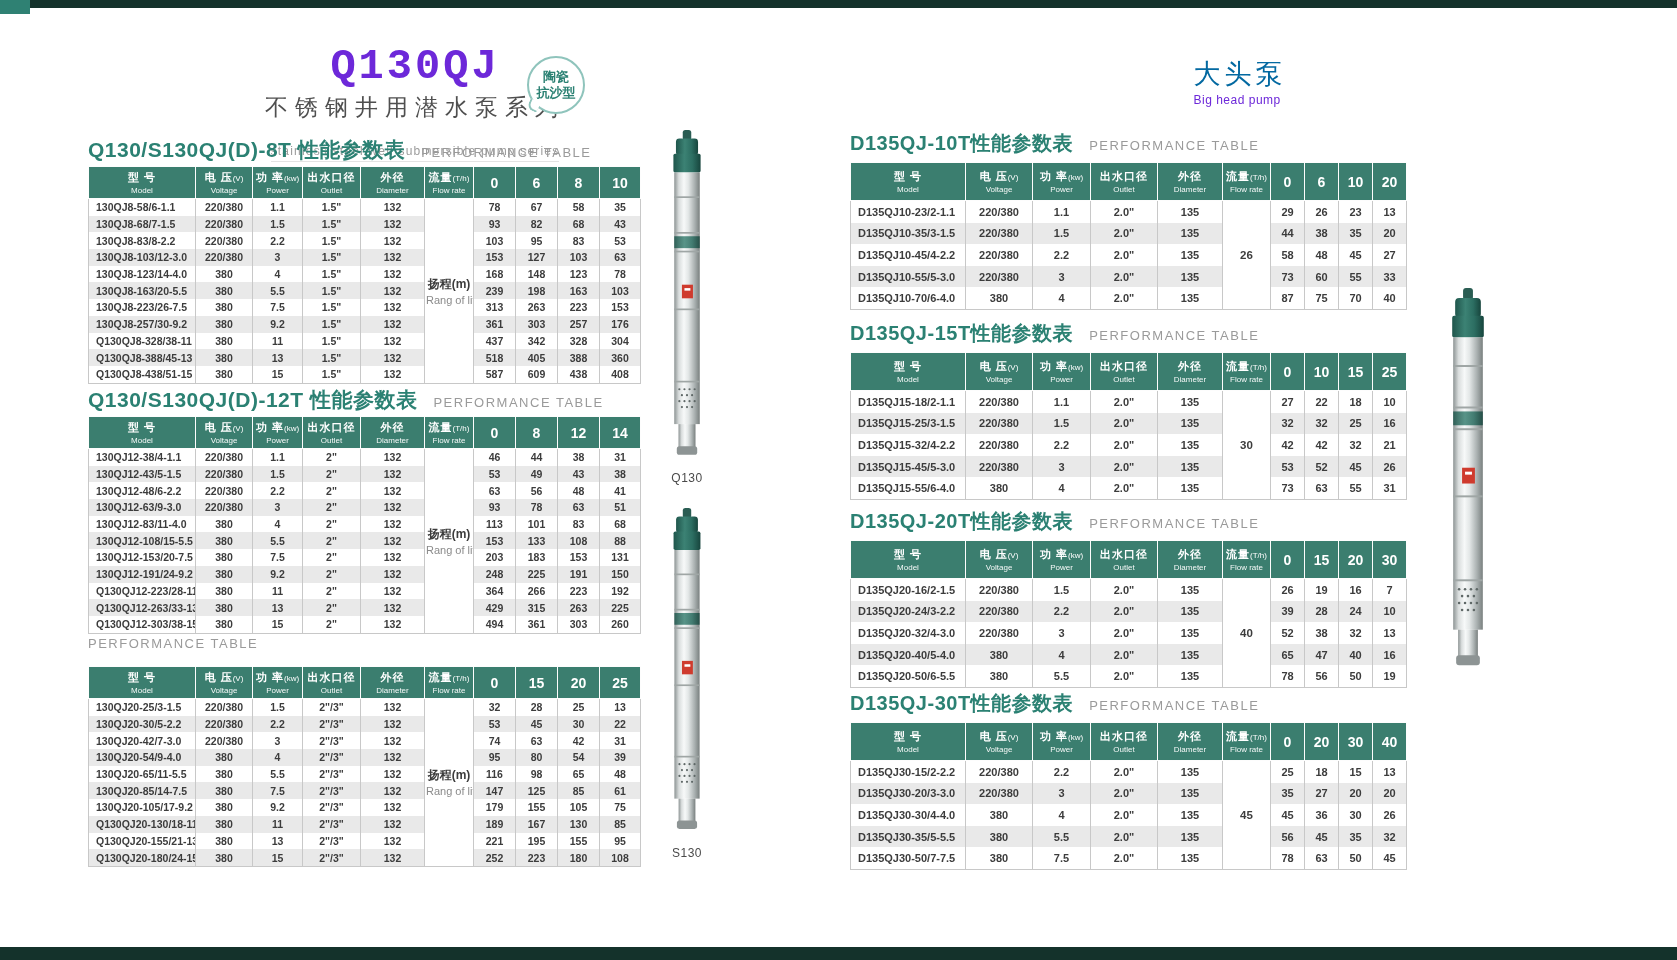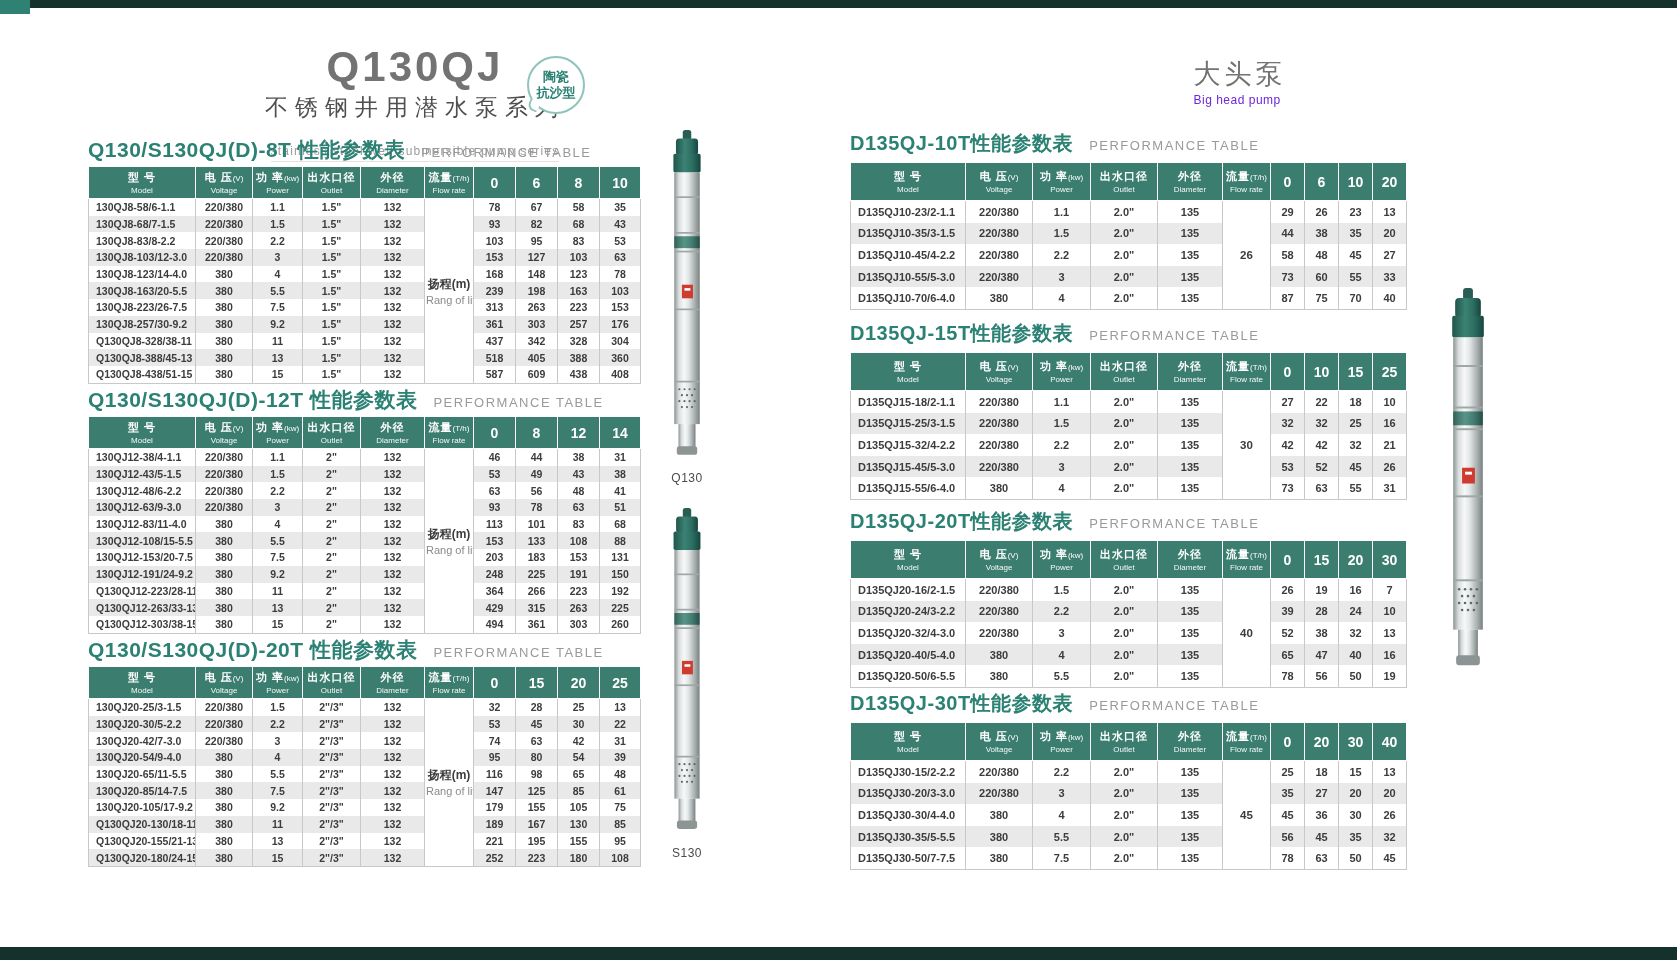--- a/index.html
+++ b/index.html
@@ -4,35 +4,35 @@
 <style>
   html,body{margin:0;padding:0;background:#ffffff;}
   .page{position:relative;width:1677px;height:960px;background:#fff;overflow:hidden;
         font-family:"Liberation Sans","DejaVu Sans",sans-serif;}
   .bar-top{position:absolute;top:0;left:0;width:1677px;height:8px;background:#14322b;}
   .corner-block{position:absolute;top:0;left:0;width:30px;height:14px;background:#2f8173;}
   .bar-bottom{position:absolute;bottom:0;left:0;width:1677px;height:13px;background:#14322b;}
 
   
   .l-title{position:absolute;left:105px;top:46px;width:620px;text-align:center;}
-  .big-model{font-size:42px;font-weight:bold;color:#737373;letter-spacing:3px;line-height:1.0;}
+  .big-model{font-size:42px;font-weight:bold;color:#6d28d9;letter-spacing:3px;line-height:1.0;font-family:Liberation Mono, monospace;}
   .sub-cn{font-size:23px;color:#4f4f4f;letter-spacing:7px;margin-top:4px;}
   .sub-en{font-size:12px;color:#9c9c9c;letter-spacing:1.2px;margin-top:2px;display:inline-block;
           padding-bottom:3px;border-bottom:1px solid #e3e3e3;}
   .badge{position:absolute;left:527px;top:56px;width:54px;height:54px;border:2px solid #8fc4bc;
          border-radius:50%;background:#fff;display:flex;flex-direction:column;align-items:center;
          justify-content:center;color:#2b8173;font-weight:bold;font-size:13px;line-height:1.25;}
   .badge::after{content:"";position:absolute;left:-1px;bottom:1px;width:9px;height:9px;
          background:#fff;border-left:2px solid #8fc4bc;border-bottom:2px solid #8fc4bc;
          transform:rotate(25deg);border-bottom-left-radius:7px;}
   .r-title{position:absolute;left:1010px;top:52px;width:460px;display:flex;align-items:flex-start;
            justify-content:center;gap:14px;}
   .r-title .big-model{font-size:44px;letter-spacing:2px;}
   .r-sub{display:flex;flex-direction:column;margin-top:4px;}
-  .r-sub-cn{font-size:27px;color:#737373;letter-spacing:4px;}
+  .r-sub-cn{font-size:27px;color:#0369a1;letter-spacing:4px;}
   .r-sub-en{font-size:12px;color:#6d28d9;letter-spacing:0.5px;margin-top:1px;}
 
   
   .sect{position:absolute;}
   .sect-title{display:flex;align-items:baseline;gap:16px;height:24px;margin-bottom:6px;white-space:nowrap;}
   .sect-title .cnpart{font-size:21px;font-weight:bold;color:#2b8173;letter-spacing:0.5px;}
   .sect-title .perf{font-size:13px;color:#9a9a9a;letter-spacing:1.5px;}
   .right-sect .sect-title{margin-bottom:8px;}
   .right-sect .sect-title .cnpart{font-size:20px;}
 
@@ -461,21 +461,20 @@
               <td>303</td>
               <td>260</td>
             </tr>
           </tbody>
         </table>
       </div>
   </div>
 
   <div class="sect" style="left:88px;top:636px;width:552px;">
     <div class="sect-title">
-      <span class="cnpart">Q130/S130QJ(D)-20T 性能参数表</span>
       <span class="perf">PERFORMANCE TABLE</span>
     </div>
     <div>
         <table class="ptable left-t">
           <colgroup>
             <col style="width: 107px;">
             <col style="width: 57px;">
             <col style="width: 50px;">
             <col style="width: 58px;">
             <col style="width: 64px;">

